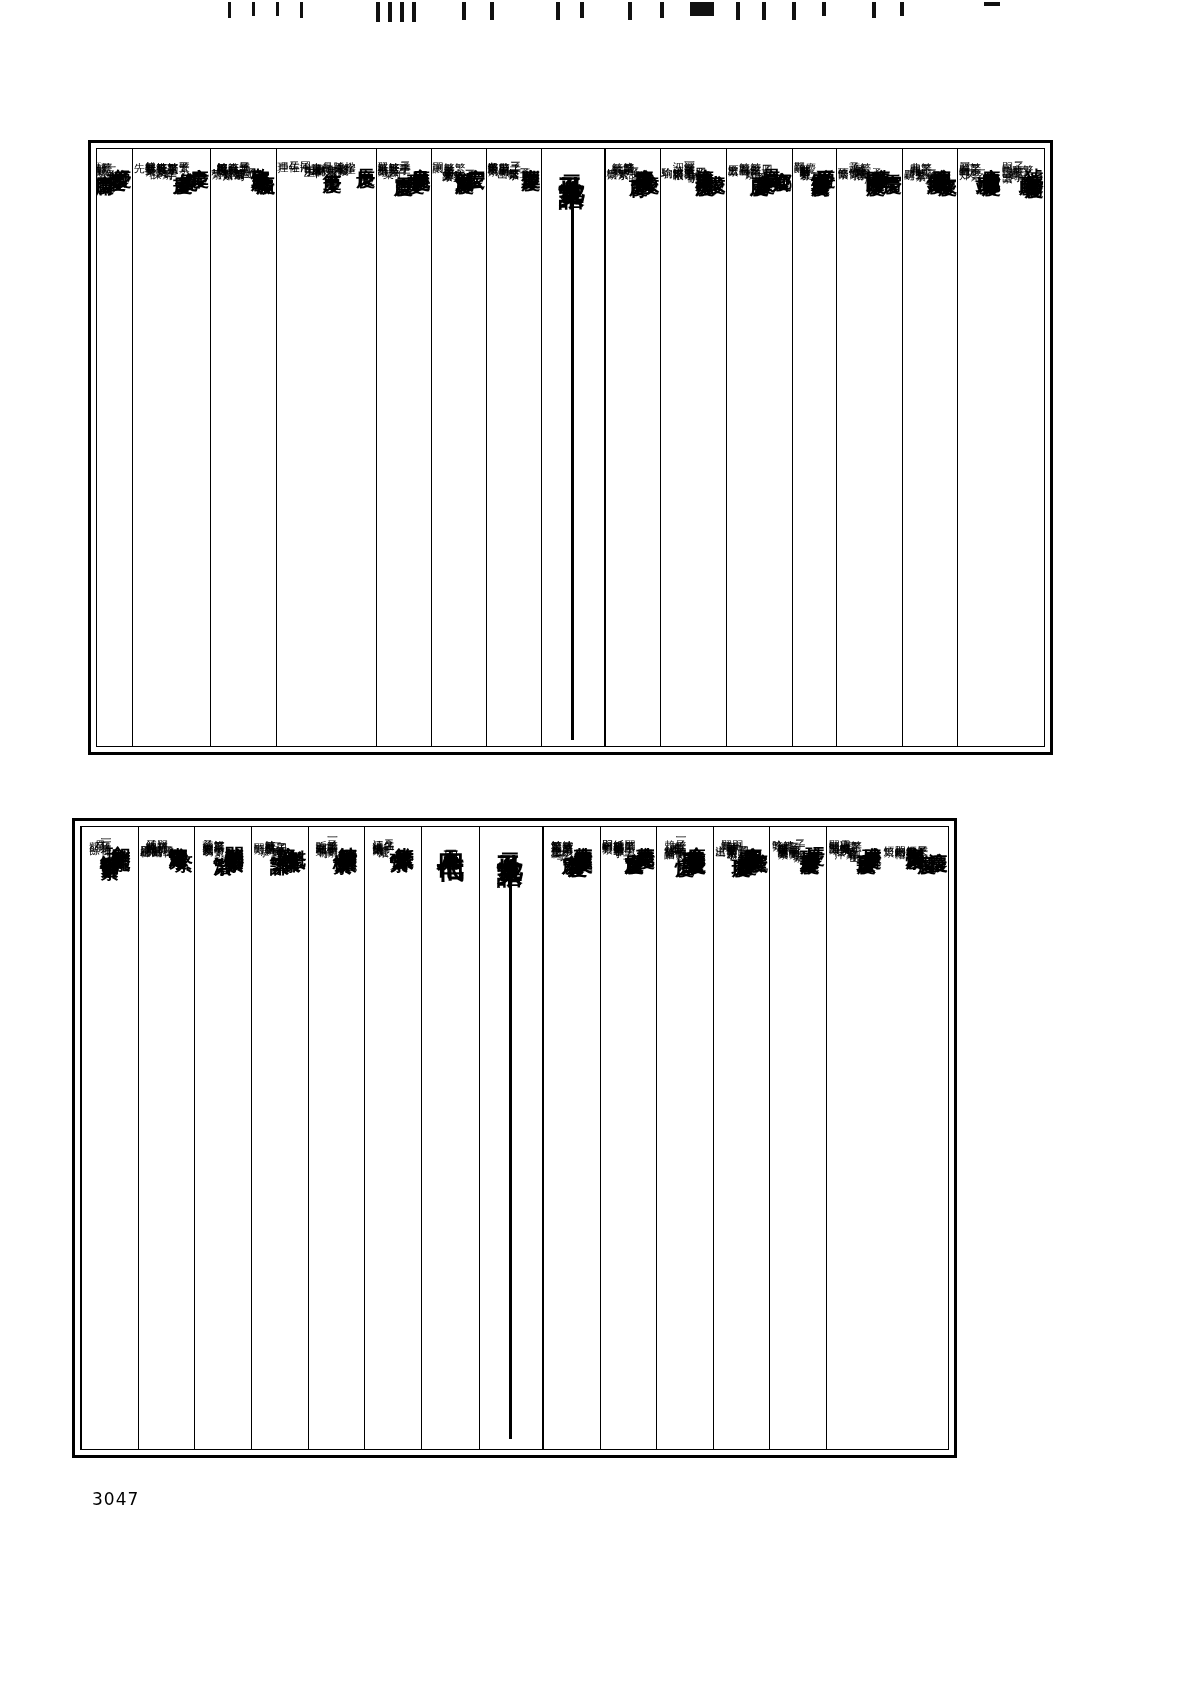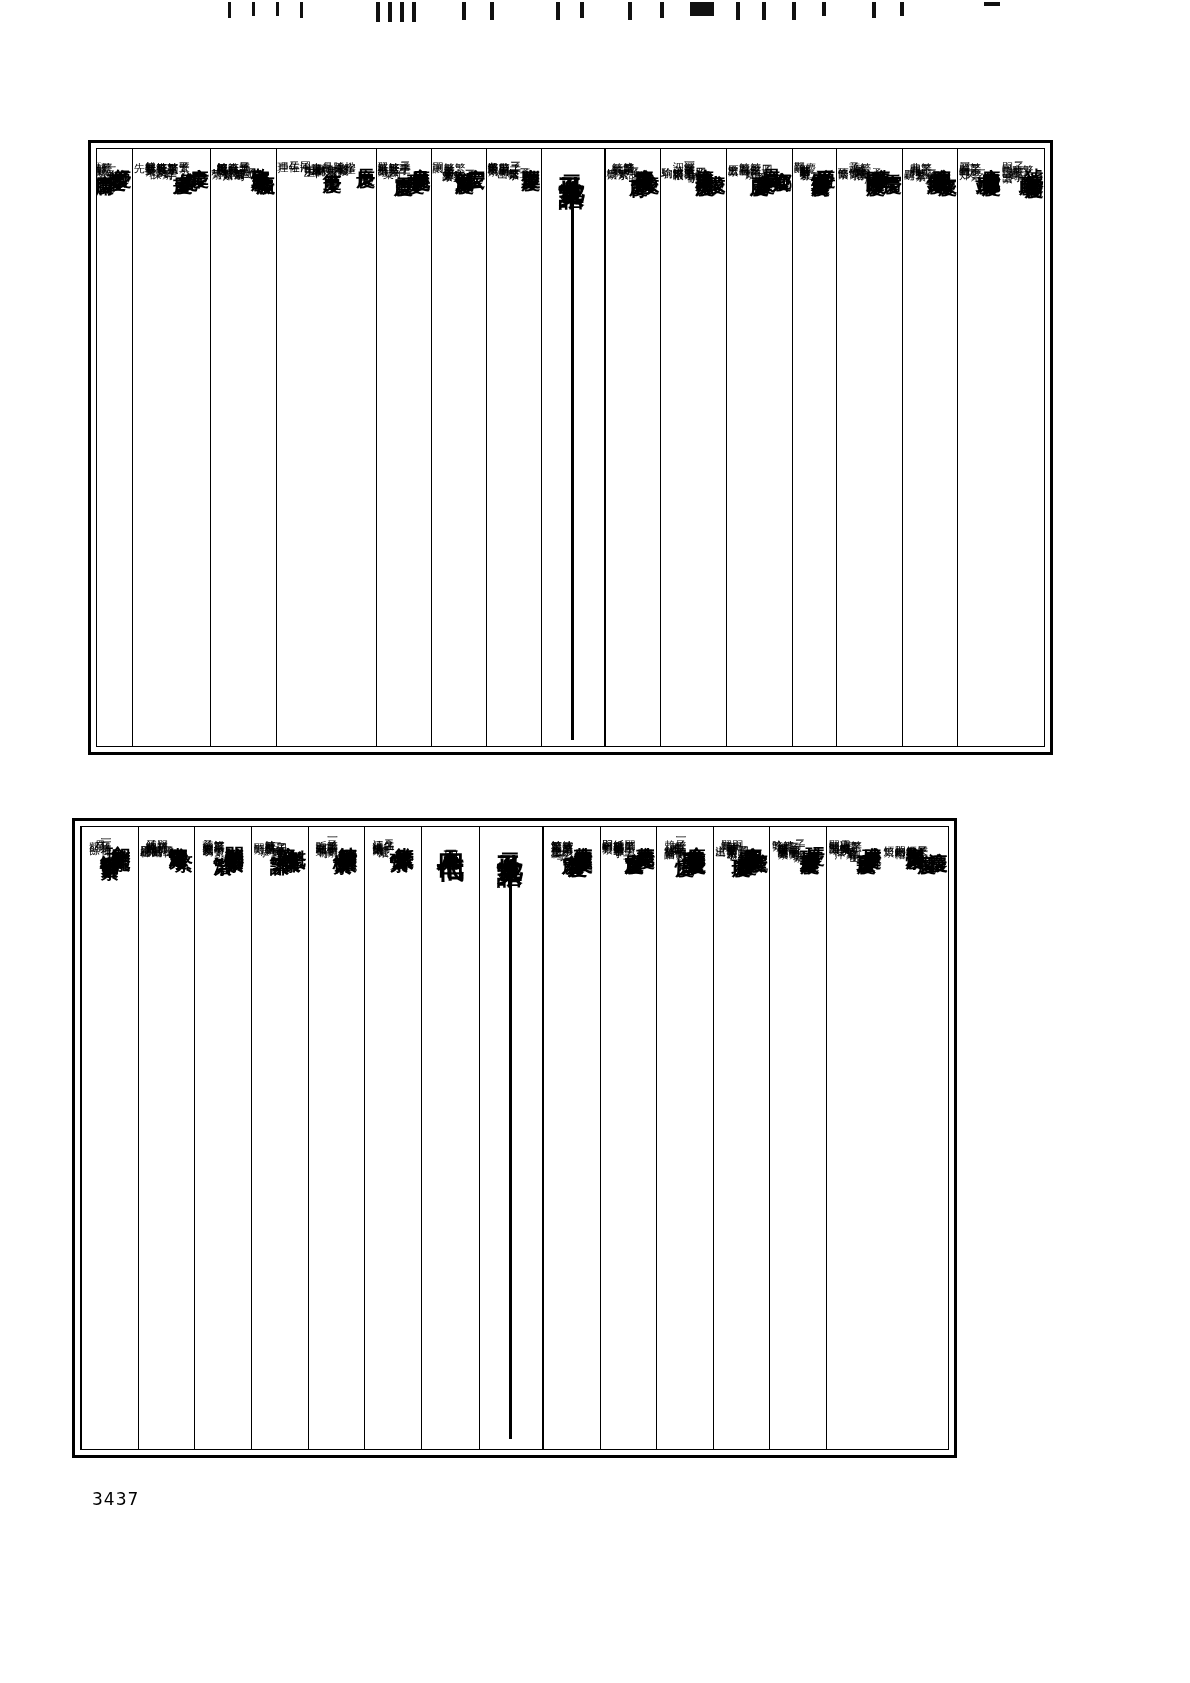--- a/index.html
+++ b/index.html
@@ -908,15 +908,15 @@
               <div class="vtext name">繁岱</div>
             </div>
             <div class="entry">
               <div class="vtext name">繁</div>
             </div>
           </div>
         </div>
       </div>
   </div>
 
-  <div class="folio">3437</div>
+  <div class="folio">3047</div>
 
 </div>
 
 </body></html>

